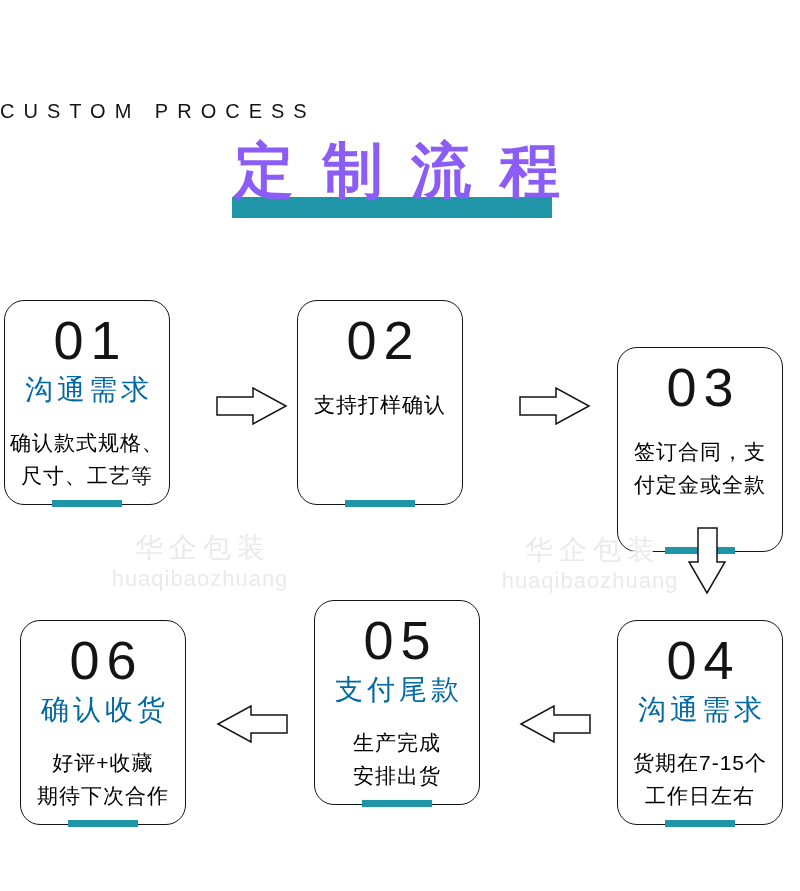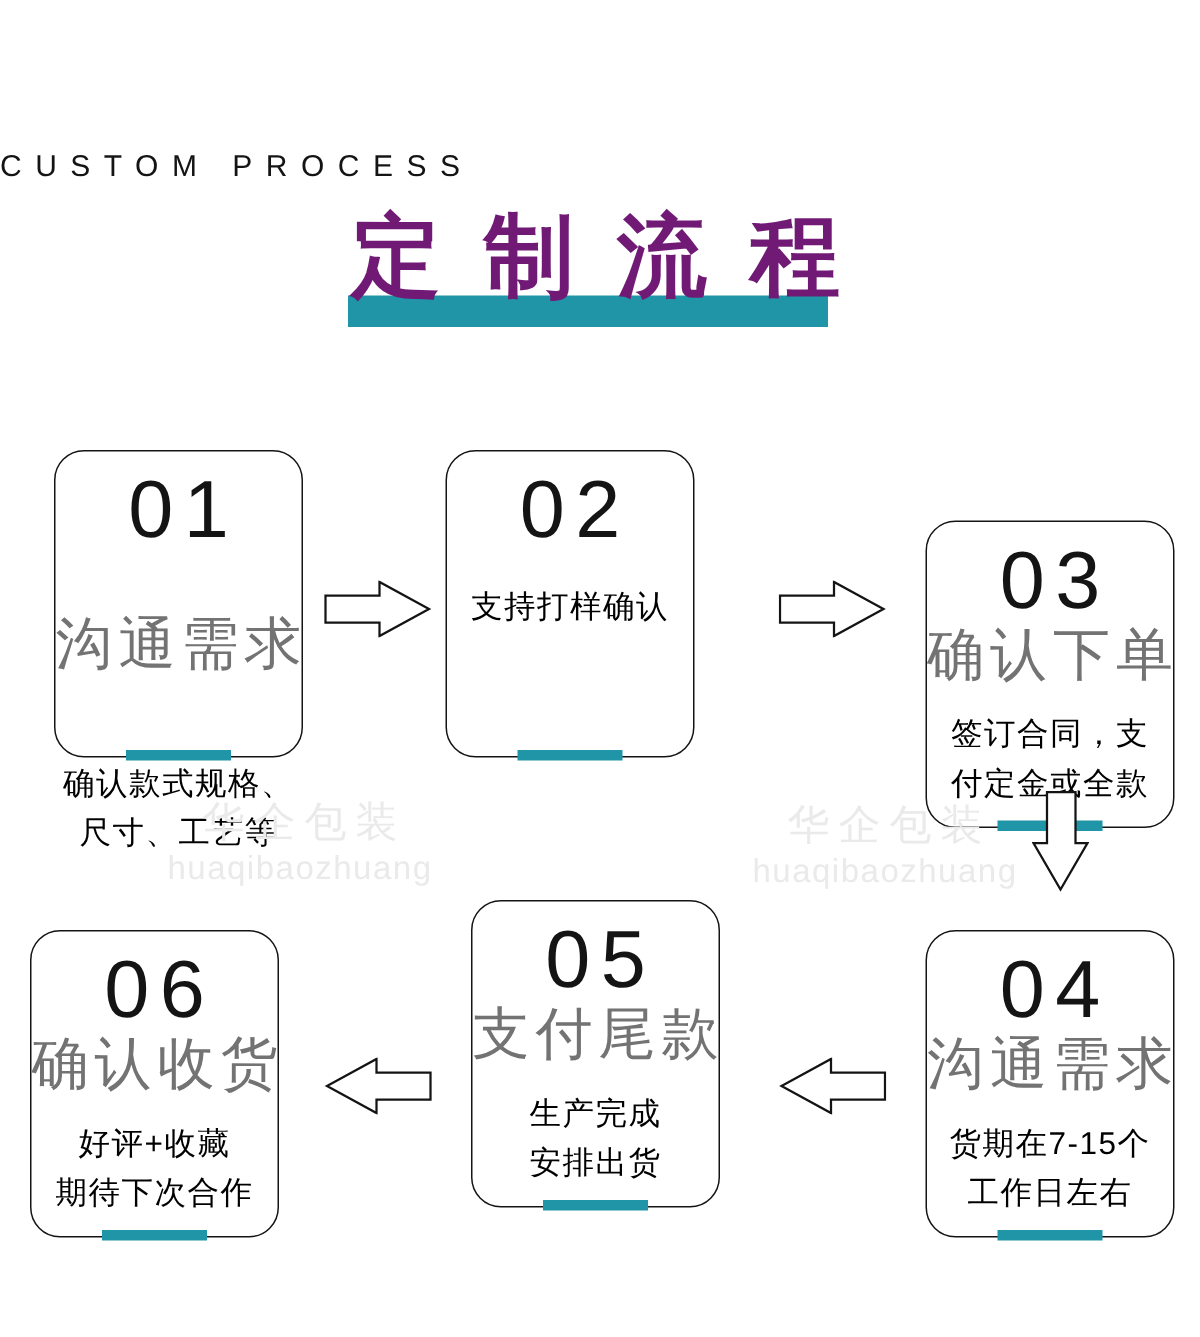--- a/index.html
+++ b/index.html
@@ -15,40 +15,40 @@
     white-space:nowrap;
   }
   .title-wrap { position:absolute; top:138px; left:0; width:100%; height:80px; text-align:center; }
   .title-underline {
     position:absolute; left:232px; top:59px; width:320px; height:21px;
     background:var(--teal,#2095a8); z-index:1;
   }
   .title-text {
     position:relative; z-index:2; display:inline-block;
     font-size:60px; font-weight:bold; letter-spacing:6px; line-height:66px;
-    color:#701a75; white-space:nowrap;
+    color:#8b5cf6; white-space:nowrap;
   }
   
   .card {
     position:absolute; width:166px; height:205px; background:#fff;
     border:1.5px solid #141414; border-radius:20px;
     display:flex; flex-direction:column; align-items:center;
     box-sizing:border-box;
   }
   .card .num  { margin-top:8px; font-size:54px; line-height:62px; letter-spacing:7px; padding-left:7px; color:#141414; }
-  .card .sub  { font-size:38px; line-height:38px; letter-spacing:4px; padding-left:4px; color:#737373; white-space:nowrap; }
+  .card .sub  { font-size:28px; line-height:38px; letter-spacing:4px; padding-left:4px; color:#0369a1; white-space:nowrap; }
   .card .desc {
     margin-top:17px; font-size:21px; line-height:33px; letter-spacing:1px;
     color:#000000; text-align:center; white-space:pre-line;
   }
   .card .accent-bar {
     position:absolute; bottom:-3px; left:50%; transform:translateX(-50%);
     width:70px; height:7px; background:var(--teal,#2095a8);
   }
-  .pos-c1 { left:36px;  top:300px;gap:40px; }
+  .pos-c1 { left:4px;  top:300px; }
   .pos-c2 { left:297px; top:300px; }
   .pos-c3 { left:617px; top:300px;margin-top:47px; }
   .pos-c6 { left:20px;  top:620px; }
   .pos-c5 { left:314px; top:600px; }
   .pos-c4 { left:617px; top:620px; }
   
   .arrow { position:absolute; }
   .arrow svg { display:block; }
   .pos-ar1 { left:216px; top:387px; }
   .pos-ar2 { left:519px; top:387px; }
@@ -80,21 +80,20 @@
 尺寸、工艺等</div>
     <div class="accent-bar"></div>
   </div>
   <div class="card pos-c2">
     <div class="num">02</div>
     <div class="desc">支持打样确认</div>
     <div class="accent-bar"></div>
   </div>
   <div class="card pos-c3">
     <div class="num">03</div>
-    <div class="sub">确认下单</div>
     <div class="desc">签订合同，支
 付定金或全款</div>
     <div class="accent-bar"></div>
   </div>
 
   <div class="card pos-c6">
     <div class="num">06</div>
     <div class="sub">确认收货</div>
     <div class="desc">好评+收藏
 期待下次合作</div>

